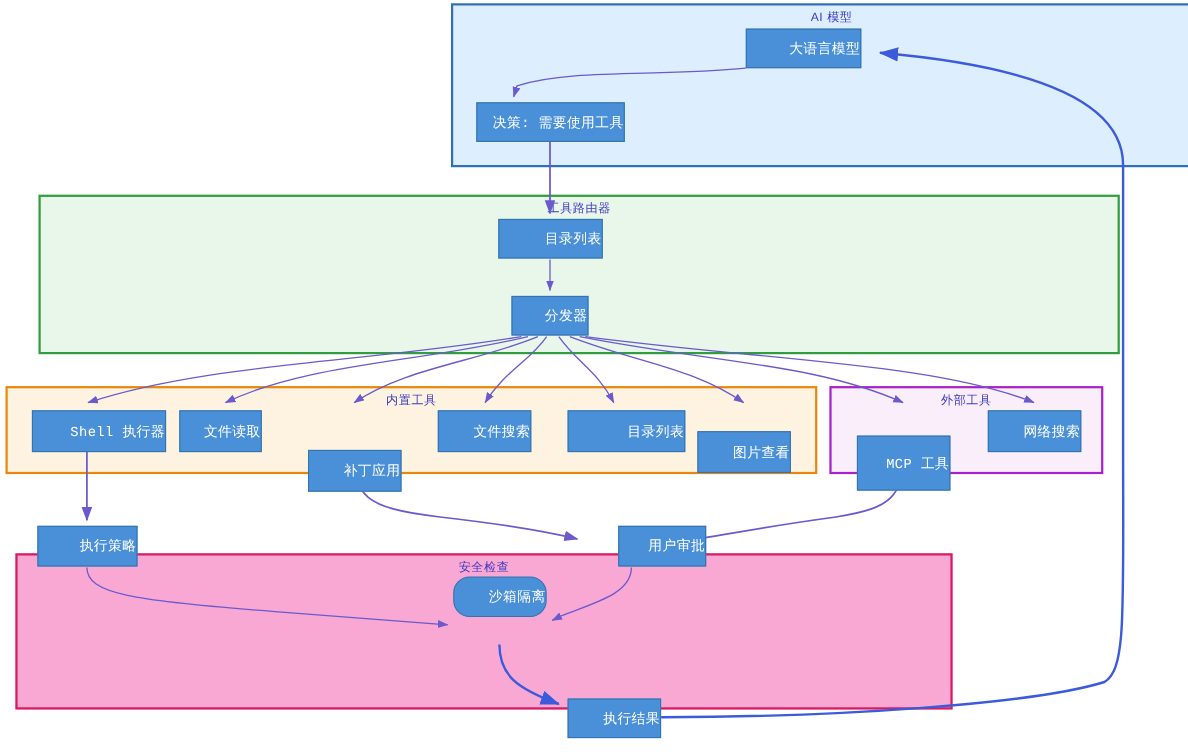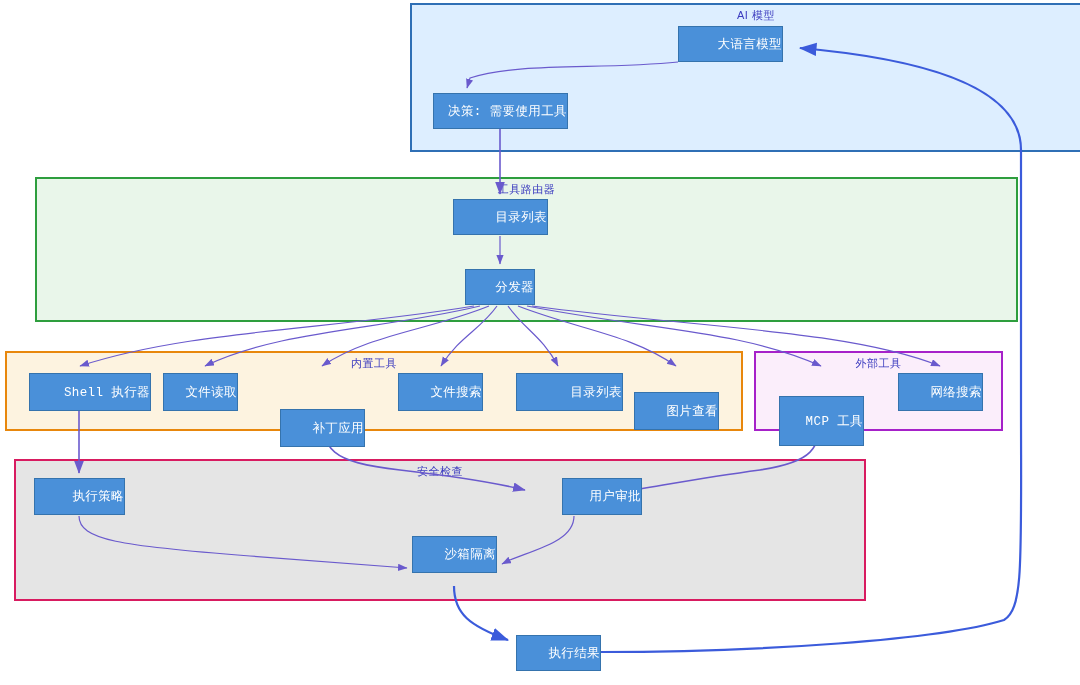--- a/index.html
+++ b/index.html
@@ -8,21 +8,21 @@
   svg#wires{position:absolute;left:0;top:0;width:1080px;height:685px;pointer-events:none;}
 
   .cluster{position:absolute;box-sizing:border-box;border-width:2px;border-style:solid;}
   .cluster-label{position:absolute;top:3px;left:0;width:100%;text-align:center;
     font-size:11px;color:#3b3bbf;letter-spacing:.5px;}
 
   .c-ai{background:#ddeeff;border-color:#2f6fb5;}
   .c-router{background:#e9f6ea;border-color:#2e9e3e;}
   .c-builtin{background:#fdf3e0;border-color:#e8870c;}
   .c-external{background:#fbeefb;border-color:#a621c9;}
-  .c-security{background:#e5e5e5;border-color:#d81b60;}
+  .c-security{background:#f9a8d4;border-color:#d81b60;margin-top:44px;}
 
   .node{position:absolute;box-sizing:border-box;background:#4a90d9;
     border:1px solid #3573ad;color:#ffffff;font-size:12.5px;
     display:flex;align-items:center;justify-content:flex-end;text-align:center;
     letter-spacing:.4px;font-family:Liberation Mono, monospace;}
 </style>
 </head>
 <body>
 
 <div id="stage">
@@ -134,21 +134,21 @@
   <div class="node" style="left:898px;top:373px;width:85px;height:38px;">
     <span>网络搜索</span>
   </div>
 
   <div class="node" style="left:34px;top:478px;width:91px;height:37px;">
     <span>执行策略</span>
   </div>
   <div class="node" style="left:530px;top:478px;width:80px;height:37px;margin-left:32px;">
     <span>用户审批</span>
   </div>
-  <div class="node" style="left:412px;top:536px;width:85px;height:37px;">
+  <div class="node" style="left:412px;top:524px;width:85px;height:37px;border-radius:15px;">
     <span>沙箱隔离</span>
   </div>
 
   <div class="node" style="left:516px;top:635px;width:85px;height:36px;">
     <span>执行结果</span>
   </div>
 
 </div>
 
 </body></html>

